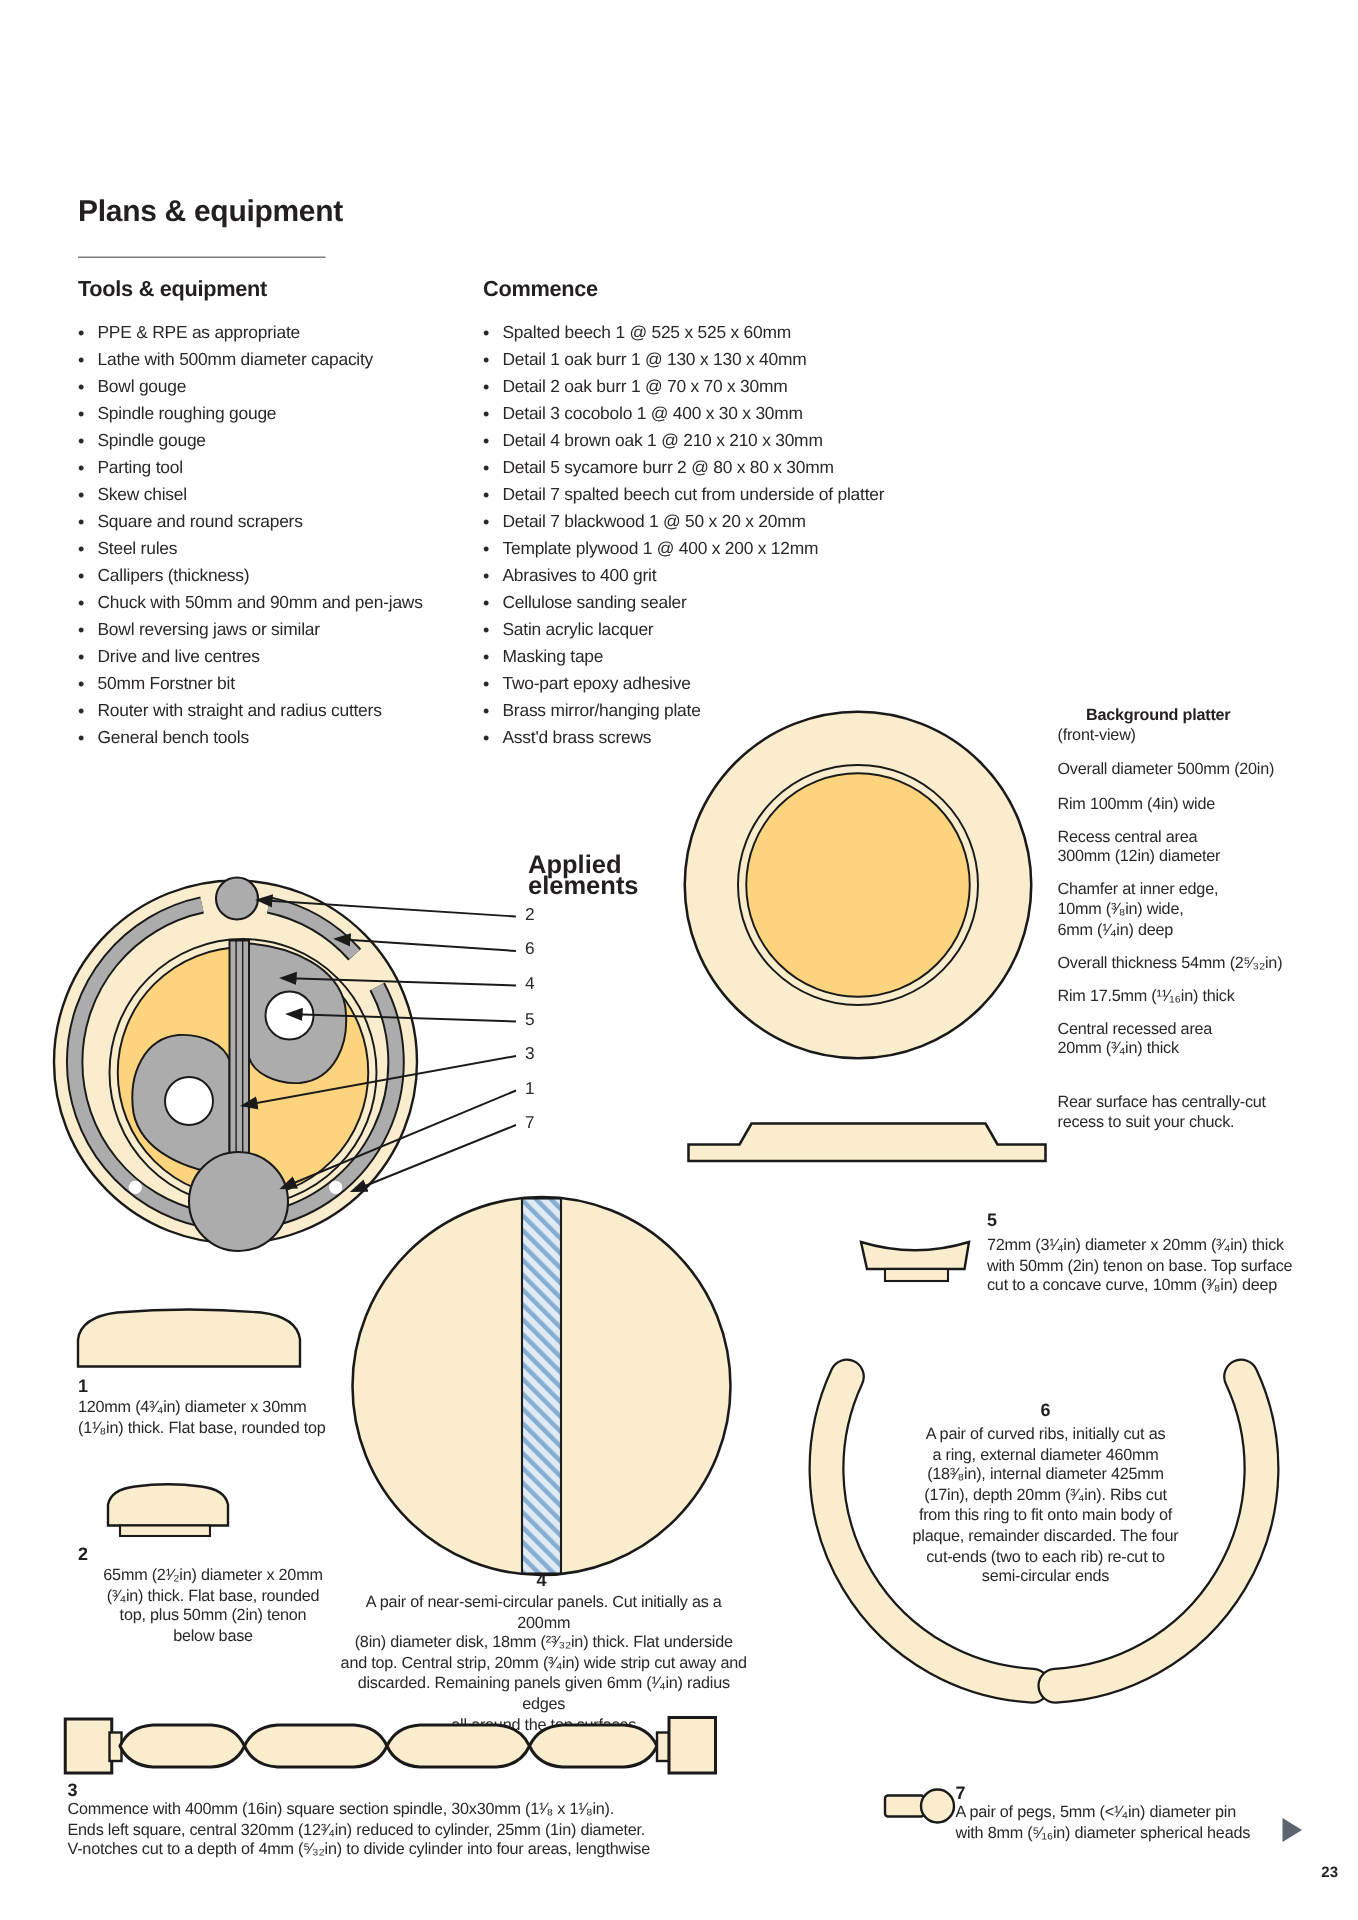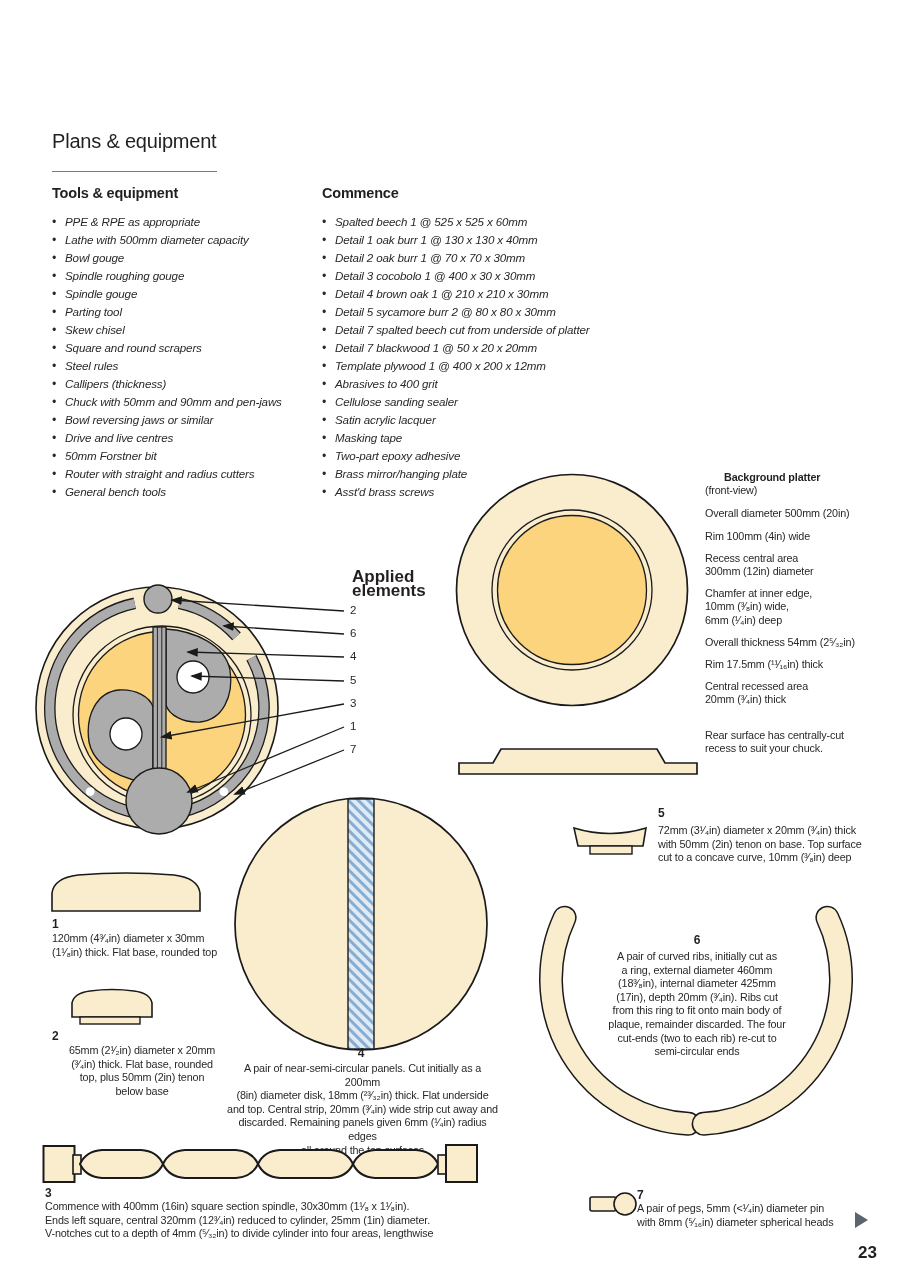--- a/index.html
+++ b/index.html
@@ -2,47 +2,47 @@
 <html><head>
 <meta charset="utf-8">
 <style>
   html,body{margin:0;padding:0;background:#ffffff;}
   #page{
     position:relative;width:905px;height:1280px;background:#ffffff;overflow:hidden;
     font-family:"Liberation Sans","DejaVu Sans",sans-serif;color:#2b2727;
   }
   .abs{position:absolute;}
   
-  .page-title{left:52px;top:130px;font-size:20px;font-weight:normal;color:#231f20;letter-spacing:-0.2px;}
+  .page-title{left:52px;top:130px;font-size:20px;font-weight:bold;color:#231f20;letter-spacing:-0.2px;}
   .title-rule{left:52px;top:171px;width:165px;height:1px;background:#7a7a7a;}
   .col-head{font-size:14.5px;font-weight:bold;color:#231f20;letter-spacing:-0.2px;}
   .tools-head{left:52px;top:185px;}
   .mats-head{left:322px;top:185px;}
   
   .blist{font-size:11.6px;line-height:18px;color:#2b2727;letter-spacing:-0.15px;}
   .tools-list{left:52px;top:213px;width:265px;}
   .mats-list{left:322px;top:213px;width:345px;}
-  .li{padding-left:13px;position:relative;font-style:italic;}
+  .li{padding-left:13px;position:relative;}
   .li::before{content:"\2022";position:absolute;left:0;top:0;font-size:12px;}
   
   .bp{left:705px;top:471px;width:195px;font-size:10.8px;line-height:13.2px;letter-spacing:-0.15px;}
   .bp-head{font-weight:bold;color:#231f20;padding-left:19px;}
   .bp-sub{margin-bottom:10px;}
   .bp-para{white-space:pre-line;margin:0 0 9px 0;}
   .bp-para.last{margin-top:22px;}
   
   .applied-label{left:352px;top:570px;font-size:17px;font-weight:bold;color:#231f20;white-space:pre-line;line-height:13.5px;}
   .callout-num{position:absolute;left:350px;font-size:11.5px;color:#2b2727;}
   
   .pnum{font-size:12px;font-weight:bold;color:#231f20;}
   .pdesc{font-size:10.8px;line-height:13.6px;letter-spacing:-0.15px;white-space:pre-line;}
   .center{text-align:center;}
   
   .next-arrow{left:855px;top:1212px;width:0;height:0;border-left:13px solid #5b6570;border-top:8px solid transparent;border-bottom:8px solid transparent;}
-  .pageno{left:858px;top:1243px;width:34px;text-align:left;font-size:17px;font-weight:bold;color:#231f20;}
+  .pageno{left:858px;top:1243px;width:34px;text-align:right;font-size:10px;font-weight:bold;color:#231f20;}
   svg{display:block;}
 </style>
 </head>
 <body>
 
 <div id="page">
 
   <div class="abs page-title">Plans &amp; equipment</div>
   <div class="abs title-rule"></div>
 

